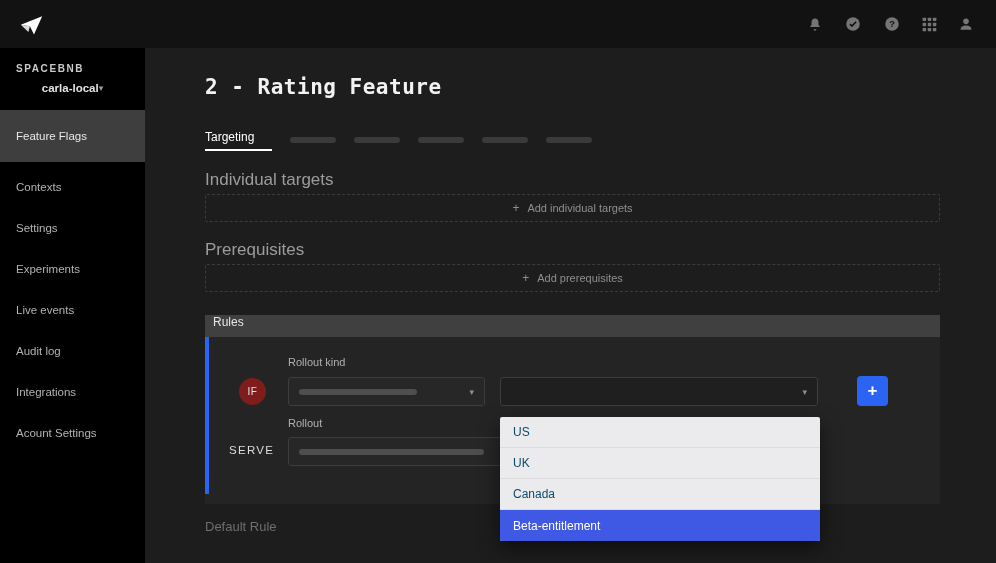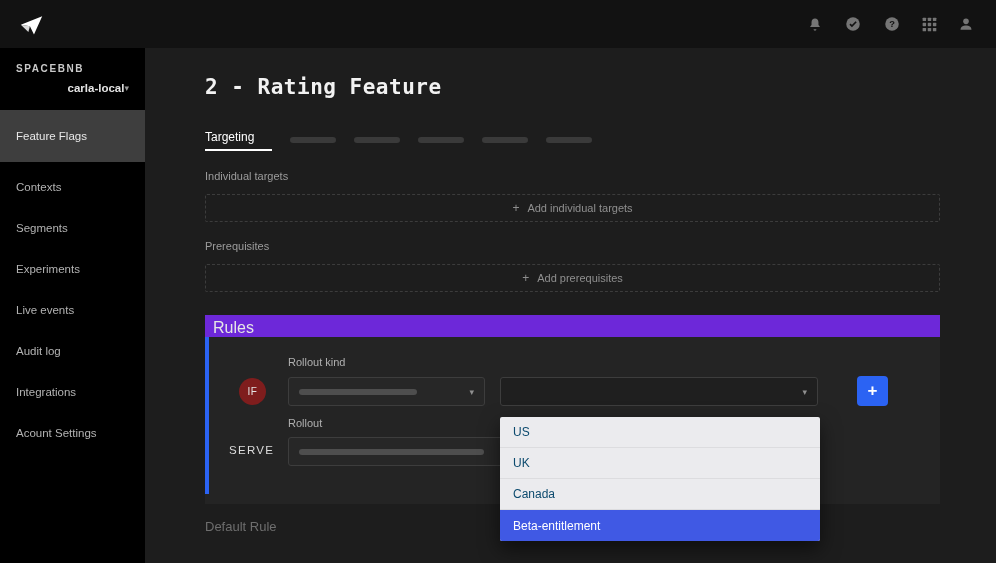--- a/index.html
+++ b/index.html
@@ -11,46 +11,46 @@
   .topbar { position:absolute; left:0; top:0; width:996px; height:48px; background:#121212;
             display:flex; align-items:center; justify-content:space-between; padding:0 22px 0 18px; }
   .logo { display:flex; align-items:center; cursor:pointer; }
   .topbar-icons { display:flex; align-items:center; gap:21px; }
   .tb-icon { display:flex; align-items:center; cursor:pointer; opacity:.95; }
 
   
   .sidebar { position:absolute; left:0; top:48px; bottom:0; width:145px; background:#000000; }
   .workspace { padding:15px 16px 8px 16px; }
   .ws-name { font-size:10px; letter-spacing:1.6px; color:#c9c9c9; font-weight:bold; }
-  .env { display:flex; align-items:center; justify-content:flex-end; margin-top:8px; cursor:pointer; }
+  .env { display:flex; align-items:center; justify-content:center; margin-top:8px; cursor:pointer; }
   .env-name { font-size:11.5px; color:#e3e3e3; font-weight:bold; }
   .env-caret { color:#9a9a9a; font-size:9px; }
   .nav { margin-top:8px; }
   .nav-item { height:41px; display:flex; align-items:center; padding:0 16px;
               font-size:11.5px; color:#b3b3b3; cursor:pointer; }
   .nav-item.active { background:#3e3e3e; color:#e8e8e8; height:52px; margin:3px 0 4px 0; }
 
   
   .main { position:absolute; left:145px; top:48px; right:0; bottom:0; background:#1d1d1d; }
   .page-title { position:absolute; left:60px; top:27px; font-family:"DejaVu Sans Mono", monospace;
                 font-size:21px; color:#f2f2f2; letter-spacing:.5px; }
 
   .tabs { position:absolute; left:60px; top:80px; display:flex; align-items:center; gap:18px; height:24px; }
   .tab-active { font-size:12px; color:#fff; height:22px; line-height:17px;
                 border-bottom:2px solid #fff; padding-right:18px; cursor:pointer; }
   .tab-skel { width:46px; height:6px; border-radius:3px; background:#3a3a3a; }
 
-  .sec-heading { position:absolute; left:60px; font-size:11px; color:#9c9c9c; }
+  .sec-heading { position:absolute; left:60px; font-size:17px; color:#9c9c9c; }
   .add-box { position:absolute; left:60px; width:735px; height:28px;
              border:1px dashed #3c3c3c; border-radius:2px; display:flex; align-items:center;
              justify-content:center; gap:8px; color:#8f8f8f; font-size:11px; cursor:pointer; }
   .add-plus { font-size:12px; color:#8f8f8f; }
 
-  .rules-bar { position:absolute; left:60px; top:267px; width:735px; height:22px; background:#6d28d9;
-               display:flex; align-items:flex-end; padding-left:8px; font-size:16px; color:#e6e6e6; }
+  .rules-bar { position:absolute; left:60px; top:267px; width:735px; height:22px; background:#404040;
+               display:flex; align-items:flex-start; padding-left:8px; font-size:12px; color:#e6e6e6; }
 
   .rule-card { position:absolute; left:60px; top:289px; width:735px; height:167px; background:#242424; }
   .stripe { position:absolute; left:0; top:0; width:4px; height:157px; background:#2b63f3; }
   .lbl { position:absolute; font-size:11px; color:#b0b0b0; }
   .lbl-context { left:83px; top:19px; }
   .lbl-rollout { left:83px; top:80px; }
   .if-badge { position:absolute; left:34px; top:41px; width:27px; height:27px; border-radius:50%;
               background:#7f1d1d; color:#e4e4e4; font-size:10px; letter-spacing:.5px;
               display:flex; align-items:center; justify-content:center; }
   .serve-label { position:absolute; left:24px; top:107px; font-size:11.5px;
@@ -134,21 +134,21 @@
     <div class="workspace">
       <div class="ws-name">SPACEBNB</div>
       <div class="env">
         <span class="env-name">carla-local</span>
         <span class="env-caret">▾</span>
       </div>
     </div>
     <nav class="nav">
       <div class="nav-item active">Feature Flags</div>
       <div class="nav-item">Contexts</div>
-      <div class="nav-item">Segments</div>
+      <div class="nav-item">Settings</div>
       <div class="nav-item">Experiments</div>
       <div class="nav-item">Live events</div>
       <div class="nav-item">Audit log</div>
       <div class="nav-item">Integrations</div>
       <div class="nav-item">Acount Settings</div>
     </nav>
   </aside>
 
   <main class="main">
     <h1 class="page-title">2 - Rating Feature</h1>

